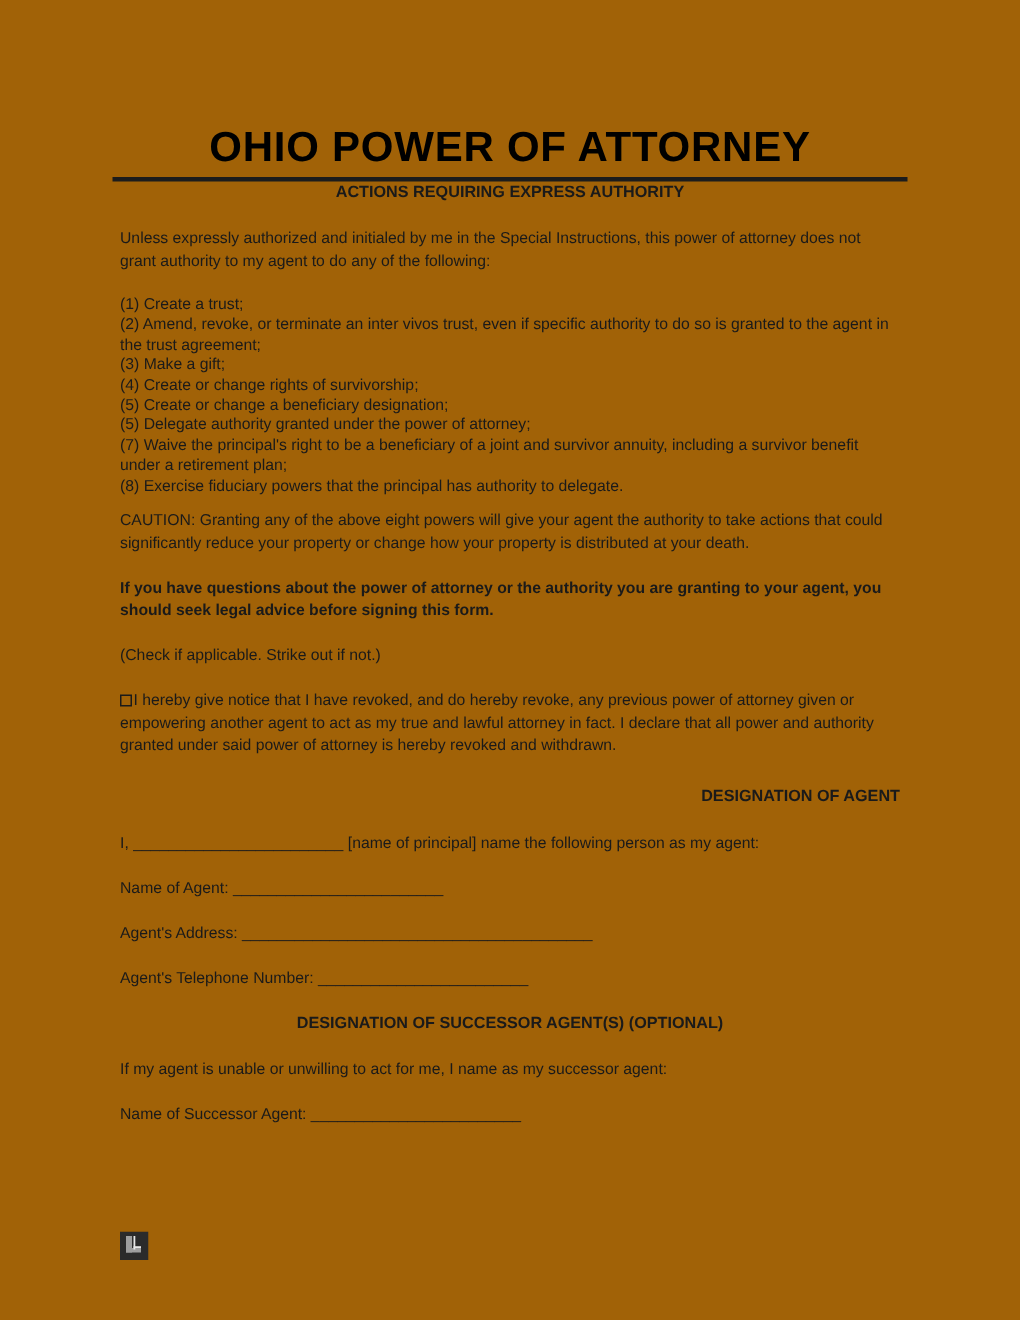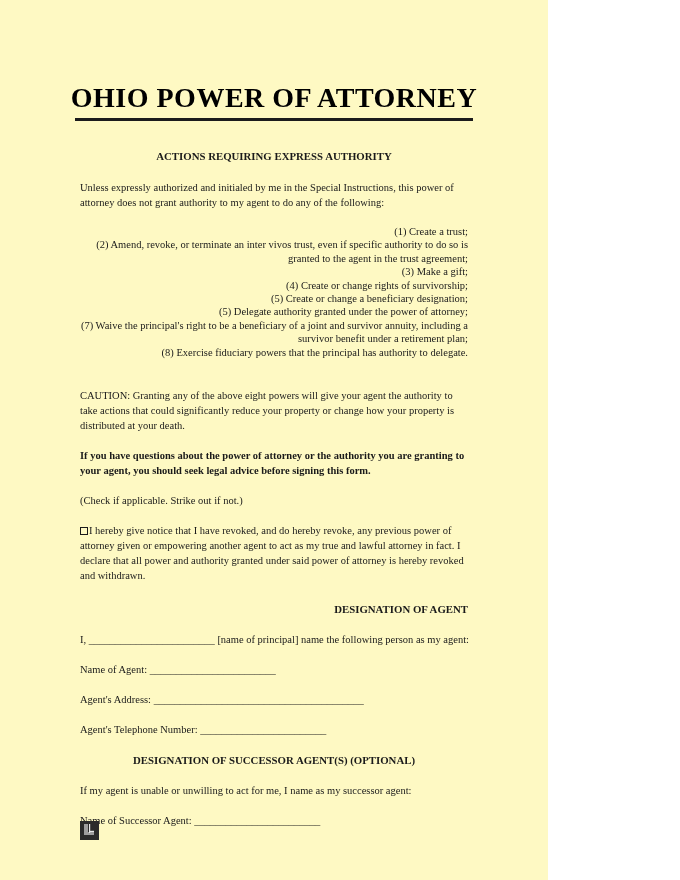--- a/index.html
+++ b/index.html
@@ -1,60 +1,59 @@
 <!DOCTYPE html>
 <html><head>
 <meta charset="utf-8">
 <style>
   * { margin: 0; padding: 0; box-sizing: border-box; }
   html, body { background: #ffffff; }
   .page {
     position: relative;
-    width: 548px;
+    width: 680px;
     height: 880px;
-    background: #fef9c3;
-    font-family: Liberation Serif, serif;
+    background: #a16207;
+    font-family: Liberation Sans, sans-serif;
     color: #1a1a1a;
     overflow: hidden;
   }
   .doc-title {
     margin-top: 84px;
     text-align: center;
     font-size: 28px;
     font-weight: bold;
     letter-spacing: 0.5px;
     color: #000000;
     line-height: 1;
   }
   .title-rule {
     margin: 6px 75px 0 75px;
     height: 3px;
     border-top: 2px solid #1c1c1c;
     border-bottom: 1px solid #1c1c1c;
   }
   .content {
-    padding: 28px 80px 0 80px;
+    padding: 0 80px 0 80px;
     font-size: 10.5px;
   }
   .section-heading {
     text-align: center;
     font-size: 10.8px;
     font-weight: bold;
     line-height: 14px;
     margin-bottom: 17px;
   }
   .para {
     line-height: 15px;
     margin-bottom: 15px;
   }
   .para.bold { font-weight: bold; }
   .list {
     line-height: 13.4px;
-    margin-bottom: 29px;
-    text-align: right;
+    margin-bottom: 9px;
   }
   .list-item { }
   .checkbox {
     display: inline-block;
     width: 8px;
     height: 8px;
     border: 1.3px solid #1a1a1a;
     vertical-align: -1px;
     margin-right: 1px;
   }

